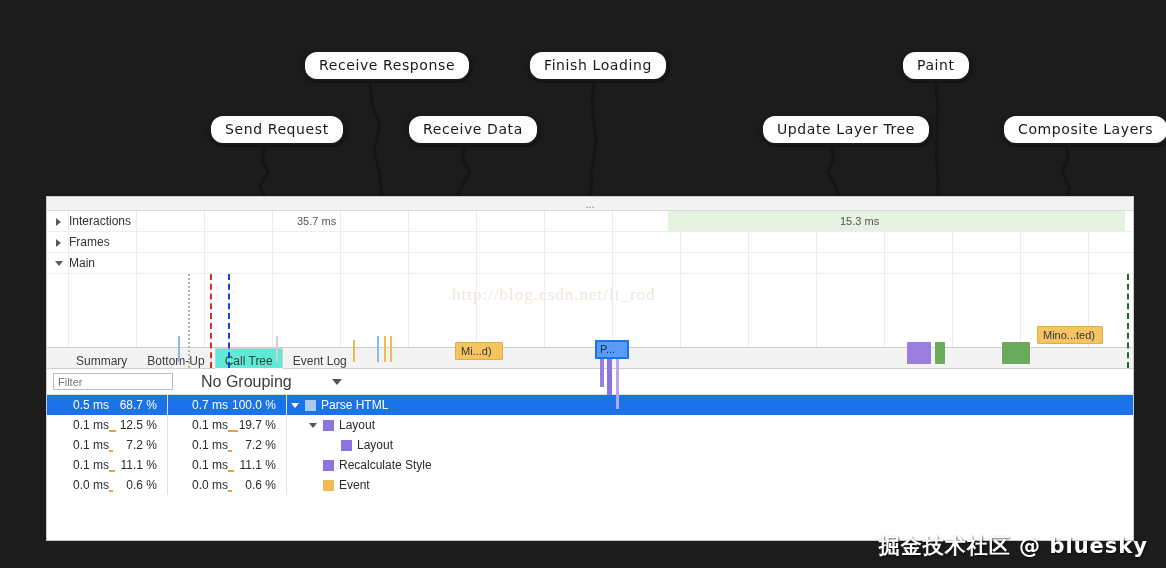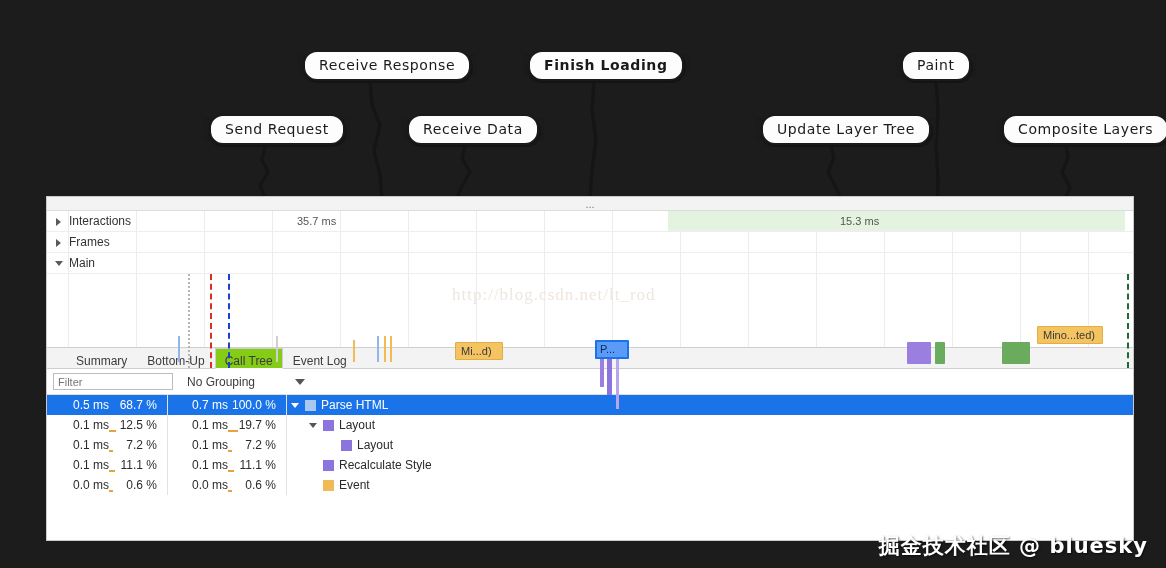--- a/index.html
+++ b/index.html
@@ -96,28 +96,28 @@
 
   
   .tabbar{
     height:22px;background:#f3f3f3;border-top:1px solid #cfcfcf;border-bottom:1px solid #cfcfcf;
     display:flex;align-items:stretch;padding-left:19px;
   }
   .tab{
     font-size:12px;color:#3c3c3c;padding:3px 9px 0;line-height:18px;
     border:1px solid transparent;cursor:default;
   }
-  .tab.active{background:#84cc16;border-color:#cfcfcf;border-bottom-color:#fff;margin-bottom:-1px;}
+  .tab.active{background:#5eead4;border-color:#cfcfcf;border-bottom-color:#fff;margin-bottom:-1px;}
 
   .filterbar{height:26px;display:flex;align-items:center;padding:0 6px;background:#fff;border-bottom:1px solid #dedede;}
   .filter-input{
     width:120px;height:17px;border:1px solid #bdbdbd;background:#fff;
     font-size:11px;color:#9a9a9a;padding:1px 4px;line-height:15px;
   }
-  .grouping{display:flex;align-items:center;gap:40px;margin-left:14px;font-size:12px;color:#3c3c3c;}
+  .grouping{display:flex;align-items:center;gap:40px;margin-left:28px;font-size:16px;color:#3c3c3c;}
   .caret{width:0;height:0;border-left:5px solid transparent;border-right:5px solid transparent;border-top:6px solid #555;}
 
   
   .thead{display:flex;height:21px;background:#f6f6f6;border-bottom:1px solid #d3d3d3;font-size:12px;color:#2b2b2b;}
   .th{padding:2px 6px 0;line-height:18px;border-right:1px solid #d3d3d3;}
   .th.self{width:121px;}
   .th.total{width:119px;}
   .th.act{flex:1;border-right:none;}
 
   .trow{display:flex;height:20px;font-size:12px;color:#2b2b2b;align-items:stretch;}
@@ -165,21 +165,21 @@
   <g fill="none" stroke="#151515" stroke-width="3" stroke-linecap="round">
     <path d="M604,296 C588,356 500,412 426,431"></path>
   </g>
   <polygon points="430,424 408,431 430,439" fill="#151515"></polygon>
 </svg>
 
 <div id="annotations">
     <div class="callout" style="left: 209px; top: 114px;">Send Request</div>
     <div class="callout" style="left: 303px; top: 50px;">Receive Response</div>
     <div class="callout" style="left: 407px; top: 114px;">Receive Data</div>
-    <div class="callout" style="left: 528px; top: 50px; font-weight: bold;">Finish Loading</div>
+    <div class="callout" style="left: 528px; top: 50px;">Finish Loading</div>
     <div class="callout" style="left: 761px; top: 114px;">Update Layer Tree</div>
     <div class="callout" style="left: 901px; top: 50px;">Paint</div>
     <div class="callout" style="left: 1002px; top: 114px;">Composite Layers</div>
   </div>
 
 <div id="devtools">
 
   <div class="dt-topbar">
     <span>...</span>
   </div>

